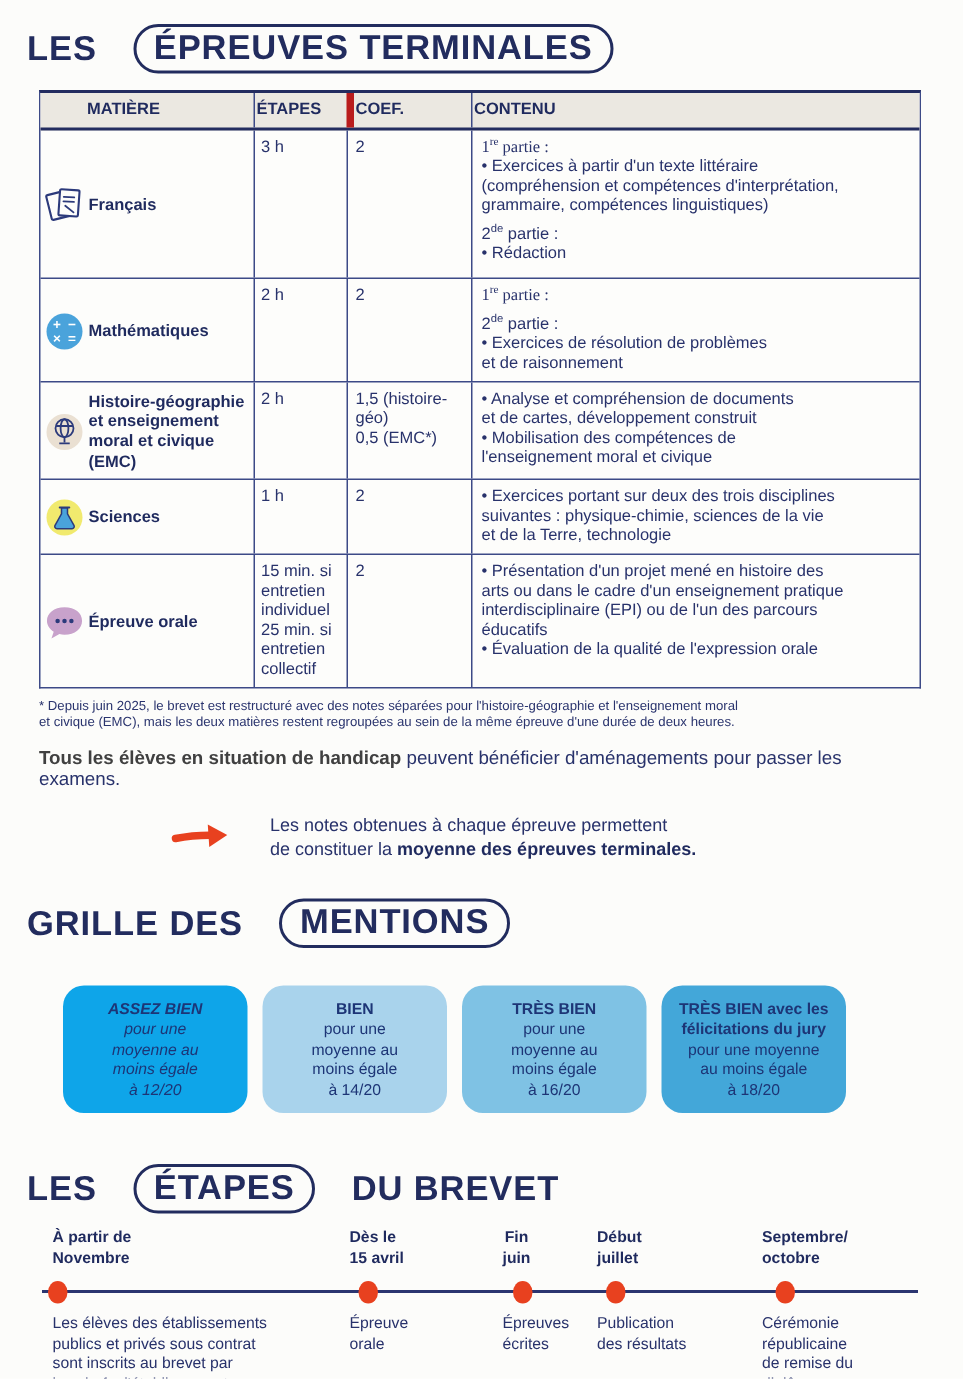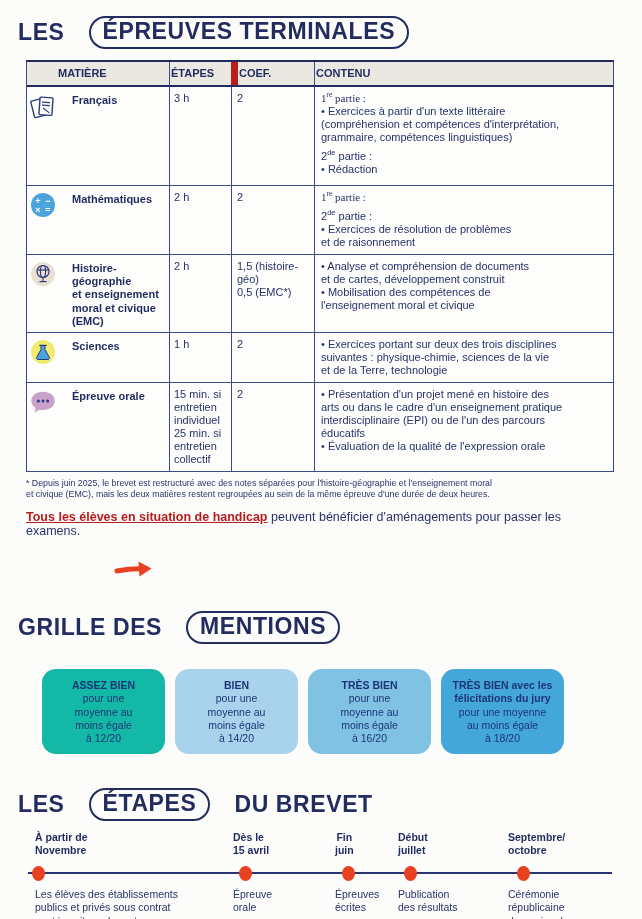--- a/index.html
+++ b/index.html
@@ -27,43 +27,43 @@
     border:1px solid #3d4a87; border-top:2px solid #232c5f;
     font-size:11px; line-height:1.18; color:#28326b; background:#fdfdfb;
   }
   .thead {
     display:flex; background:#ebe8e1; color:#1f2a5e;
     font-weight:700; font-size:11px; border-bottom:2px solid #232c5f;
   }
   .th { padding:5px 1px; }
   .th-matiere { width:142px; padding-left:31px; }
   .th-duree { width:62px; border-left:1px solid #3d4a87; }
-  .th-coef  { width:83px; border-left:7px solid #b91c1c; }
+  .th-coef  { width:83px; border-left:5px solid #b91c1c; }
   .th-contenu { flex:1; border-left:1px solid #3d4a87; }
 
   .trow { display:flex; border-top:1px solid #3d4a87; }
   .trow:first-of-type { border-top:none; }
-  .c-matiere { width:142px; display:flex; gap:15px; padding:4px 2px 4px 2px; }
+  .c-matiere { width:142px; display:flex; gap:2px; padding:4px 2px 4px 2px;align-items:center; }
   .icon-wrap { width:28px; flex:none; display:flex; justify-content:center; align-items:flex-start; padding-top:2px; }
   .mat-label { font-weight:700; color:#1f2a5e; white-space:pre-line; padding-top:3px; line-height:1.2; }
   .c-duree { width:62px; border-left:1px solid #3d4a87; padding:5px 4px; white-space:pre-line; }
   .c-coef  { width:83px; border-left:1px solid #3d4a87; padding:5px 5px; white-space:pre-line; }
   .c-contenu { flex:1; border-left:1px solid #3d4a87; padding:5px 6px; }
   .part-heading { margin-top:6px; }
   .part-heading.first { margin-top:0;font-family:Liberation Serif, serif; }
   .bullet { white-space:pre-line; }
   sup.sm { font-size:7.5px; vertical-align:super; line-height:0; }
 
   
   .footnote {
     margin:6px 0 0 8px; font-size:8.8px; line-height:1.3;
     color:#2a346e; white-space:pre-line;
   }
   .handicap { margin:10px 0 0 8px; font-size:12.5px; color:#28326b; }
-  .handicap b { color:#b91c1c;text-decoration:underline; }
+  .handicap b { color:#404040; }
   .arrow-note {
     display:flex; gap:26px; margin:16px 0 0 96px; align-items:flex-start;
     font-size:12px; line-height:1.35; color:#28326b;
   }
   .arrow-note .txt b { color:#1f2a5e; }
   .arrow-ic { margin-top:3px; flex:none; }
 
   
   .title-mentions { margin-top:25px; }
   .cards { display:flex; gap:10px; margin:25px 0 0 24px; }
@@ -246,29 +246,33 @@
     <b>Tous les élèves en situation de handicap</b><span> peuvent bénéficier d'aménagements pour passer les examens.</span>
   </div>
 
   <div class="arrow-note">
     <span class="arrow-ic">
       <svg width="40" height="24" viewBox="0 0 40 24">
         <path d="M3 14 C11 12.4 19 11.8 26 11.8" stroke="#e8411f" stroke-width="5" fill="none" stroke-linecap="round"></path>
         <path d="M24.5 4.6 L37.5 11.6 L25.5 19.6 z" fill="#e8411f"></path>
       </svg>
     </span>
+    <span class="txt">
+      <span>Les notes obtenues à chaque épreuve permettent</span><br>
+      <span>de constituer la </span><b>moyenne des épreuves terminales.</b>
+    </span>
   </div>
 
   <div class="sec-title title-mentions">
     <span>GRILLE DES</span>
     <span class="oval">MENTIONS</span>
   </div>
 
   <div class="cards" id="cards">
-      <div class="card" style="background: #14b8a6;">
+      <div class="card" style="background: #0ea5e9; font-style: italic;">
         <div class="card-title">ASSEZ BIEN</div>
         <div class="card-text">pour une
 moyenne au
 moins égale
 à 12/20</div>
       </div>
       <div class="card" style="background: rgb(169, 211, 236);">
         <div class="card-title">BIEN</div>
         <div class="card-text">pour une
 moyenne au

